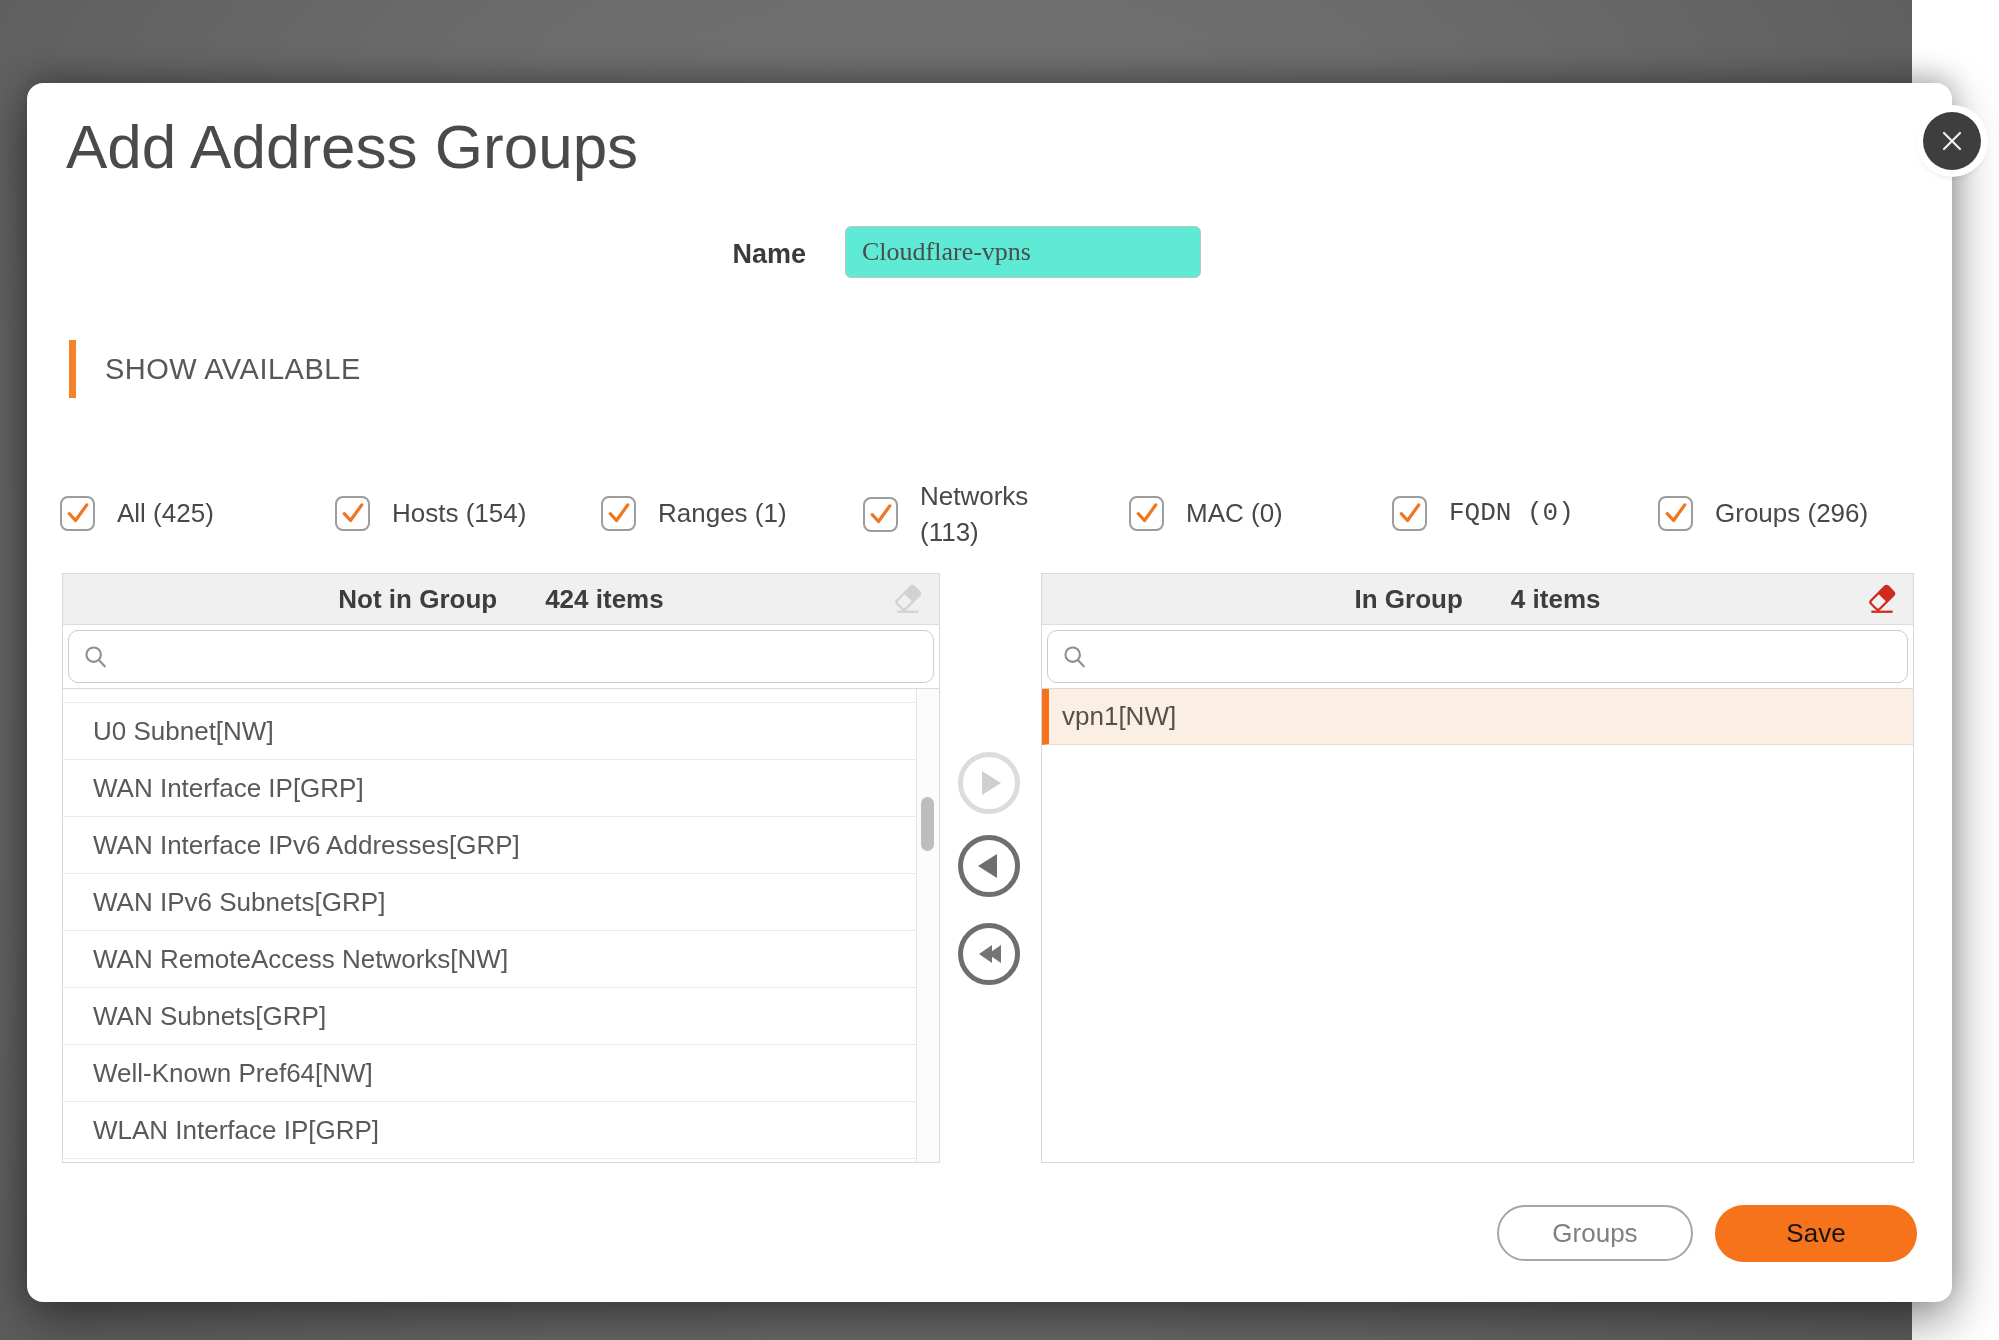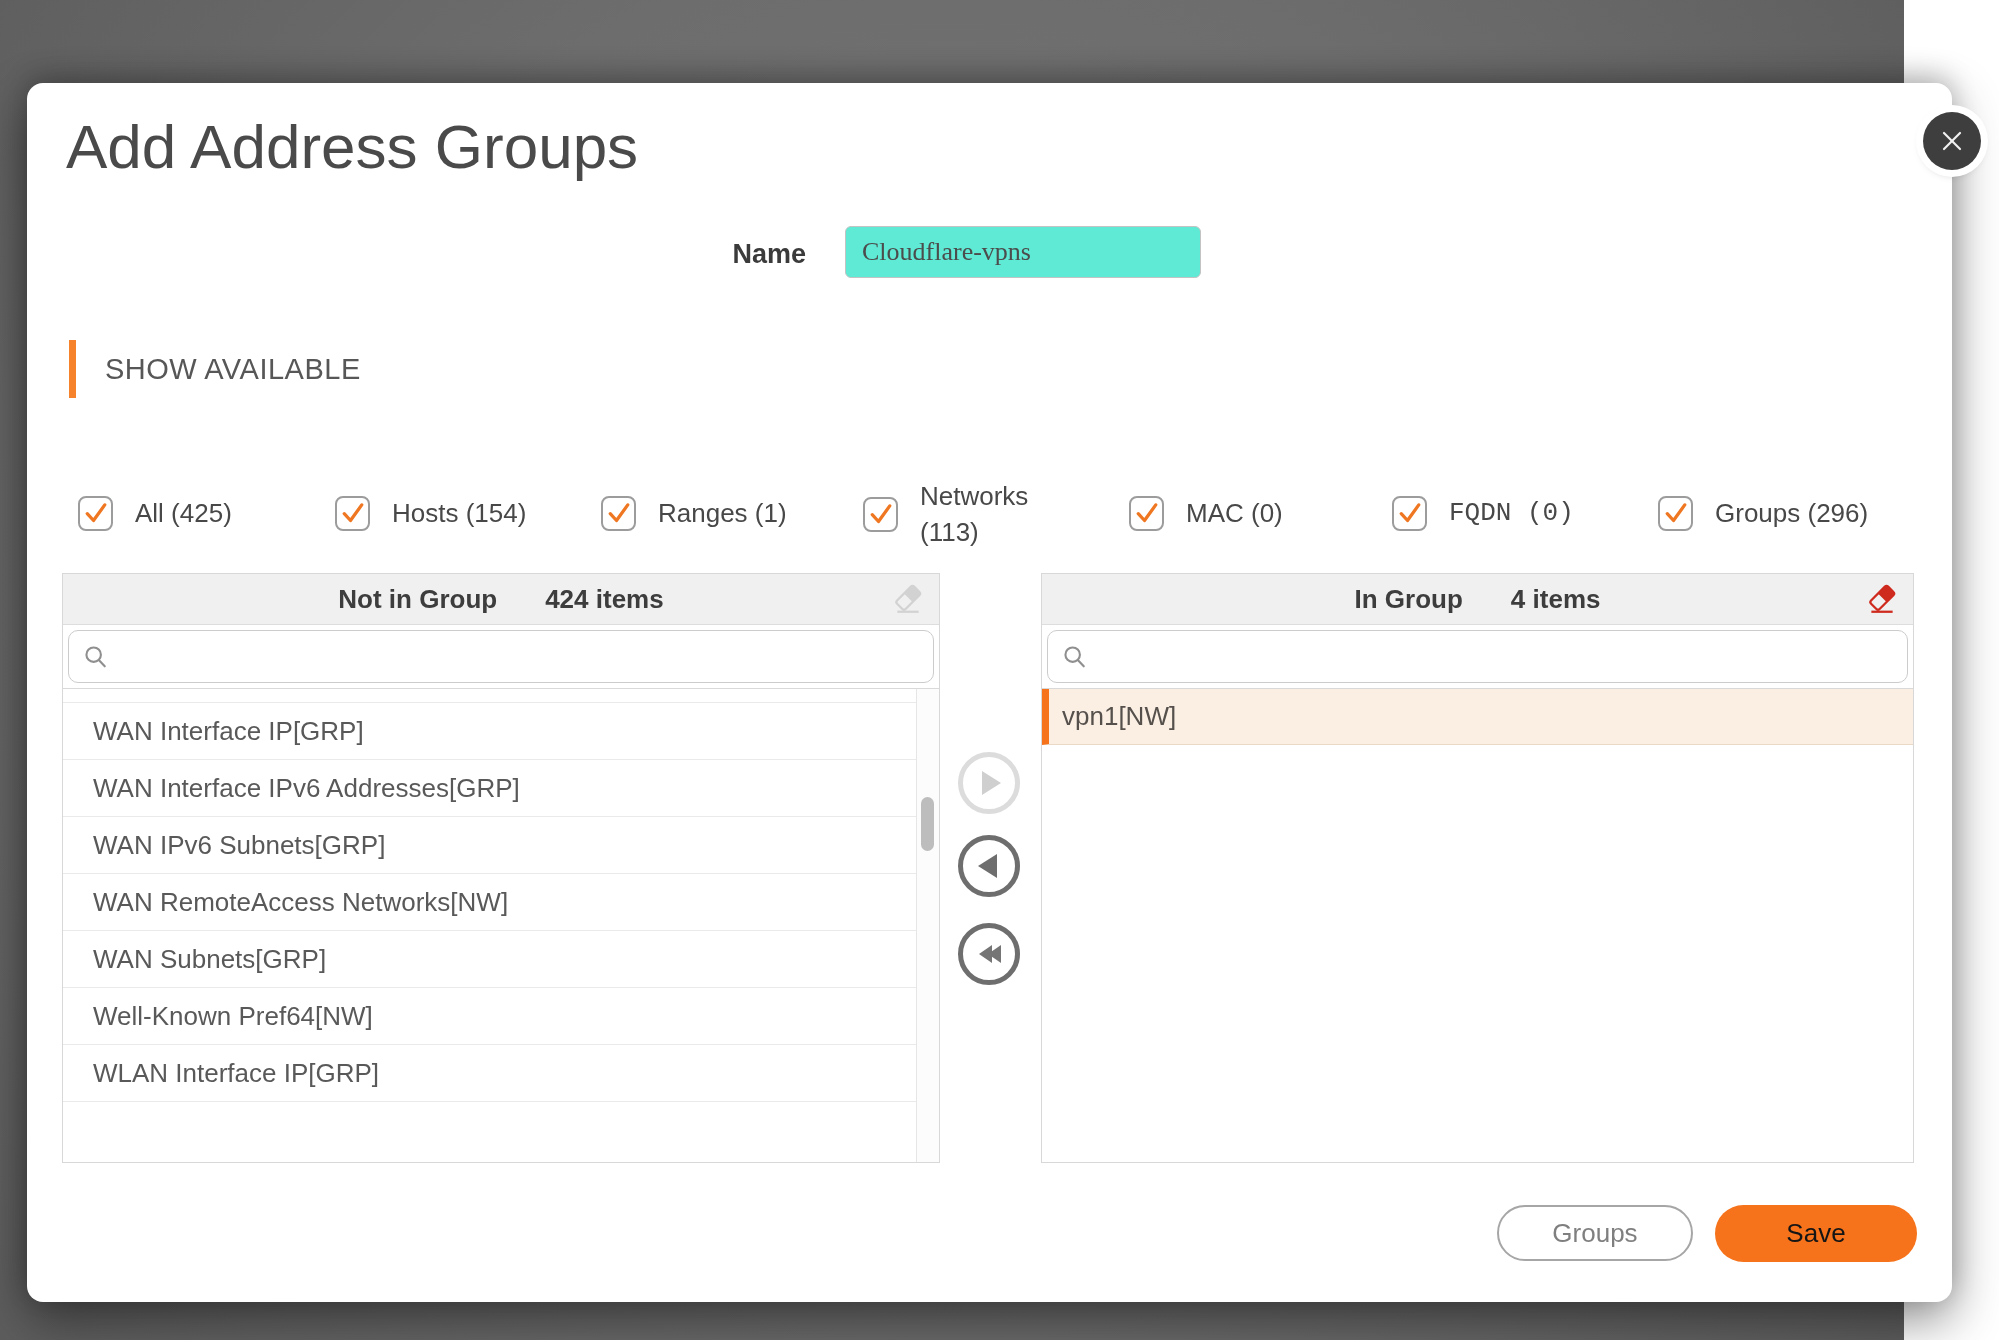--- a/index.html
+++ b/index.html
@@ -3,20 +3,21 @@
 <meta charset="utf-8">
 <style>
   html,body { margin:0; padding:0; }
   body {
     font-family: "Liberation Sans", "DejaVu Sans", sans-serif;
     width:1999px; height:1340px; overflow:hidden;
   }
   .stage {
     position:relative; width:1904px; height:1340px;
     background: radial-gradient(circle at 50% 45%, #777777 0%, #6d6d6d 55%, #5d5d5d 100%);
+    padding-left: 8px;
   }
   .modal {
     position:absolute; left:27px; top:83px; width:1925px; height:1219px;
     background:#ffffff; border-radius:16px;
     box-shadow: 0 18px 50px rgba(0,0,0,0.45), 0 -8px 26px rgba(0,0,0,0.20);
   }
   
   .dialog-title {
     position:absolute; left:39px; top:28px; margin:0;
     font-size:62px; font-weight:400; color:#4a4a4a; letter-spacing:0;
@@ -39,21 +40,21 @@
   }
   
   .accent-bar { position:absolute; left:42px; top:257px; width:7px; height:58px; }
   .section-title {
     position:absolute; left:78px; top:270px;
     font-size:29px; color:#575757; letter-spacing:0.5px;
   }
   
   .filters { position:absolute; left:0; top:0; }
   .filter { position:absolute; display:flex; align-items:center; cursor:pointer; }
-  .filter:nth-of-type(1){ left:51px;  top:412px; }
+  .filter:nth-of-type(1){ left:33px;  top:412px; }
   .filter:nth-of-type(2){ left:308px; top:412px; }
   .filter:nth-of-type(3){ left:574px; top:412px; }
   .filter:nth-of-type(4){ left:836px; top:395px; }
   .filter:nth-of-type(5){ left:1102px;top:412px; }
   .filter:nth-of-type(6){ left:1365px;top:412px;font-family:Liberation Mono, monospace; }
   .filter:nth-of-type(7){ left:1631px;top:412px; }
   .checkbox {
     width:35px; height:35px; flex:0 0 35px; box-sizing:border-box;
     border:2px solid #9c9c9c; border-radius:8px; background:#fff;
     display:flex; align-items:center; justify-content:center;
@@ -250,20 +251,21 @@
             <circle cx="10" cy="10" r="6.2" fill="none" stroke="#8f8f8f" stroke-width="1.8"></circle>
             <line x1="14.6" y1="14.8" x2="19.5" y2="20" stroke="#8f8f8f" stroke-width="1.8" stroke-linecap="round"></line>
           </svg>
         </span>
         <input class="search-input" type="text" value="" style="">
       </div>
       <div class="list">
         <div class="partial-row"></div>
         <div class="rows">
 
+            <div class="list-item">U0 Subnet[NW]</div>
 
             <div class="list-item">WAN Interface IP[GRP]</div>
 
             <div class="list-item">WAN Interface IPv6 Addresses[GRP]</div>
 
             <div class="list-item">WAN IPv6 Subnets[GRP]</div>
 
             <div class="list-item">WAN RemoteAccess Networks[NW]</div>
 
             <div class="list-item">WAN Subnets[GRP]</div>

